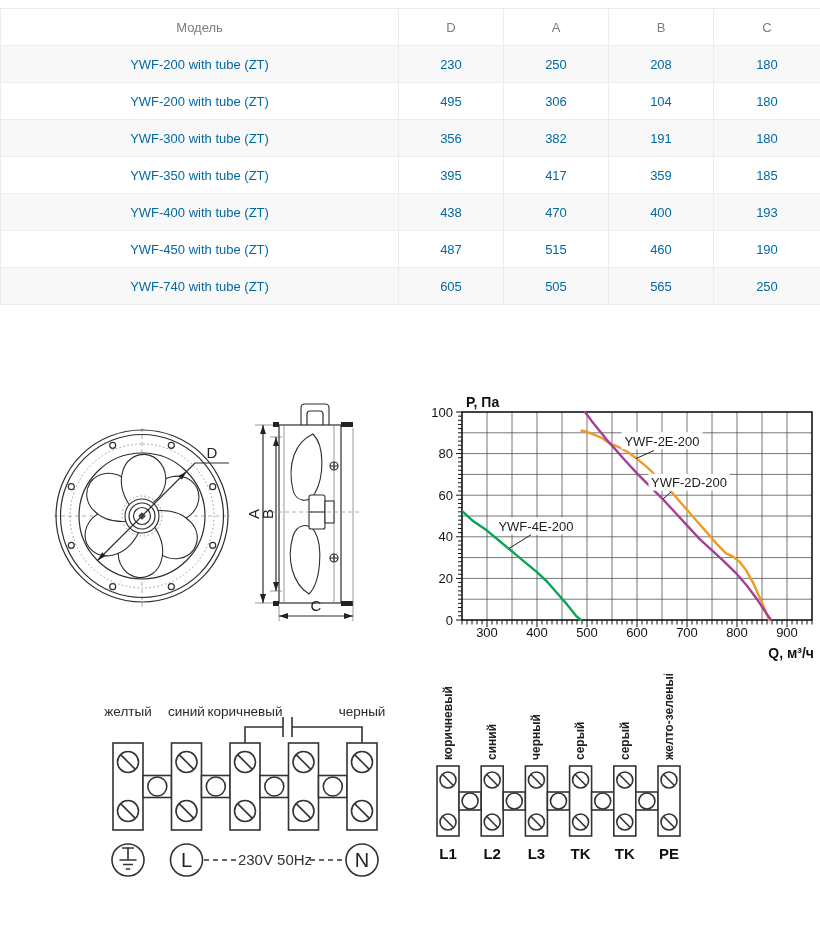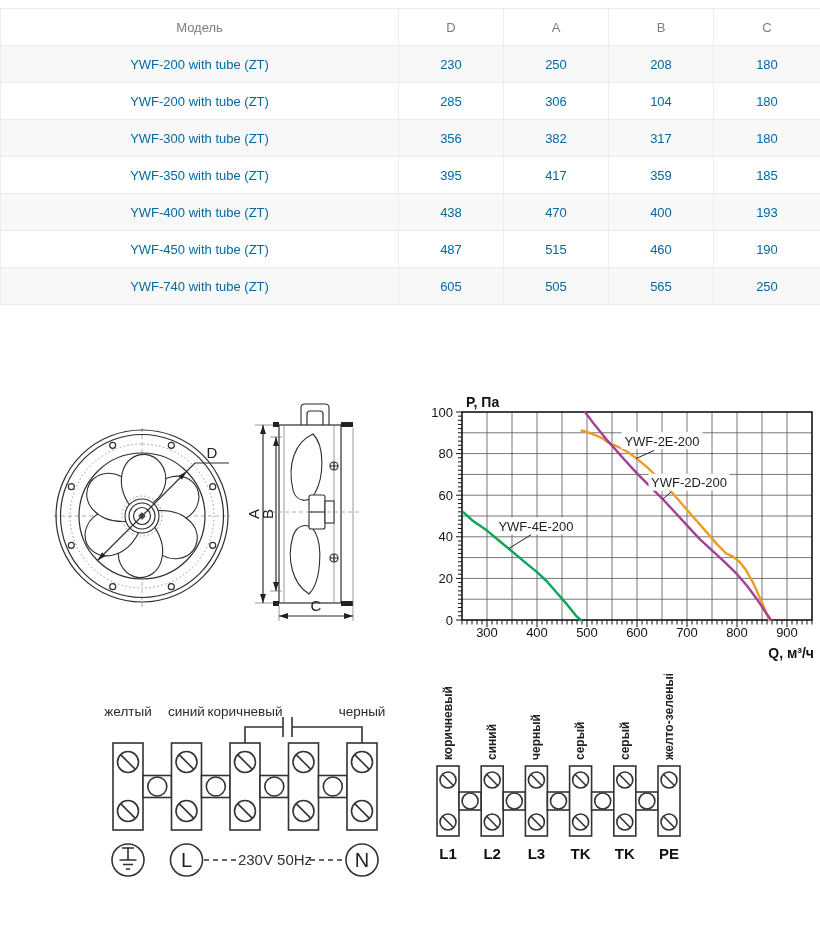--- a/index.html
+++ b/index.html
@@ -71,30 +71,30 @@
     <tbody>
         <tr>
           <td>YWF-200 with tube (ZT)</td>
           <td>230</td>
           <td>250</td>
           <td>208</td>
           <td>180</td>
         </tr>
         <tr>
           <td>YWF-200 with tube (ZT)</td>
-          <td>285</td>
+          <td>495</td>
           <td>306</td>
           <td>104</td>
           <td>180</td>
         </tr>
         <tr>
           <td>YWF-300 with tube (ZT)</td>
           <td>356</td>
           <td>382</td>
-          <td>317</td>
+          <td>191</td>
           <td>180</td>
         </tr>
         <tr>
           <td>YWF-350 with tube (ZT)</td>
           <td>395</td>
           <td>417</td>
           <td>359</td>
           <td>185</td>
         </tr>
         <tr>

